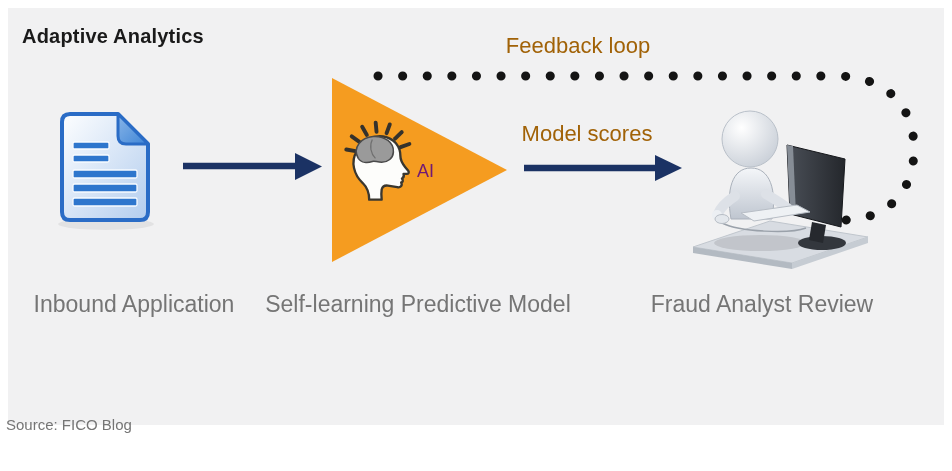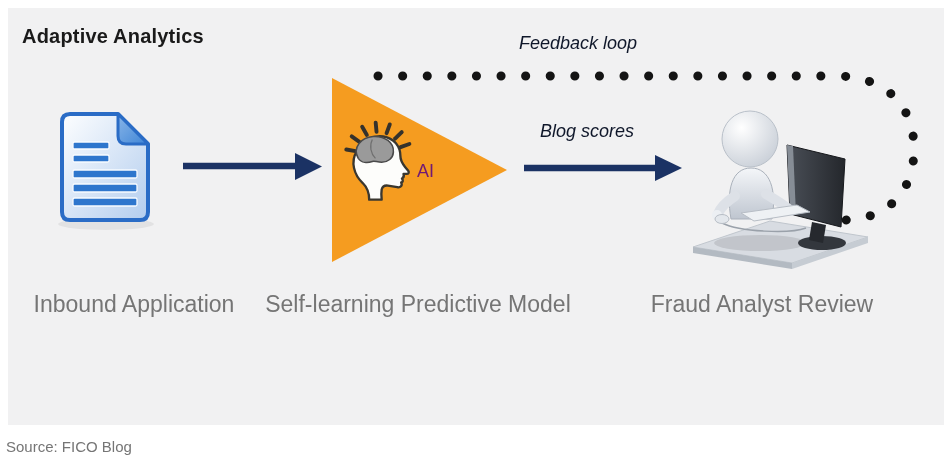--- a/index.html
+++ b/index.html
@@ -6,25 +6,25 @@
   body{width:952px;height:471px;position:relative;overflow:hidden;
        font-family:"Liberation Sans",sans-serif;}
   .stage{position:absolute;left:0;top:0;width:952px;height:471px;}
   .panel{position:absolute;left:8px;top:8px;width:936px;height:417px;
          background:#f1f1f2;}
   .gfx{position:absolute;left:0;top:0;width:952px;height:471px;}
   .title{position:absolute;left:22px;top:25px;font-size:20px;font-weight:700;
          color:#1a1a1a;letter-spacing:0.2px;white-space:nowrap;}
   .node-label{position:absolute;transform:translateX(-50%);font-size:23px;
          color:#757575;white-space:nowrap;}
-  .edge-label{position:absolute;transform:translateX(-50%);font-size:18px;
-         color:#0f172a;white-space:nowrap;font-style:italic;}
+  .edge-label{position:absolute;transform:translateX(-50%);font-size:22px;
+         color:#a16207;white-space:nowrap;}
   .ai-badge{position:absolute;left:417px;top:161px;font-size:18px;
          color:#701a75;font-weight:500;}
-  .source{position:absolute;left:6px;top:438px;font-size:15px;color:#757575;
+  .source{position:absolute;left:6px;top:416px;font-size:15px;color:#757575;
          white-space:nowrap;}
 </style>
 </head>
 <body>
 
 <div class="stage">
   <div class="panel"></div>
 
   <svg class="gfx" viewBox="0 0 952 471">
     <defs>
@@ -115,21 +115,21 @@
       <circle cx="717" cy="215" r="5" fill="#eceff3"></circle>
       <circle cx="791" cy="211" r="5" fill="#eceff3"></circle>
       <polygon points="741,213 797,205 810,212 754,221" fill="#eef1f4" stroke="#b7bdc5" stroke-width="1"></polygon>
       <ellipse cx="722" cy="219" rx="7" ry="4.5" fill="#e3e7ec" stroke="#b7bdc5" stroke-width="1"></ellipse>
     </g>
   </svg>
 
   <div class="title">Adaptive Analytics</div>
 
   <div class="edge-label" style="left:578px;top:33px;">Feedback loop</div>
-  <div class="edge-label" style="left:587px;top:121px;">Blog scores</div>
+  <div class="edge-label" style="left:587px;top:121px;">Model scores</div>
 
   <div class="ai-badge">AI</div>
 
   <div class="node-label" style="left:134px;top:291px;">Inbound Application</div>
   <div class="node-label" style="left:418px;top:291px;">Self-learning Predictive Model</div>
   <div class="node-label" style="left:762px;top:291px;">Fraud Analyst Review</div>
 
   <div class="source">Source: FICO Blog</div>
 </div>
 

